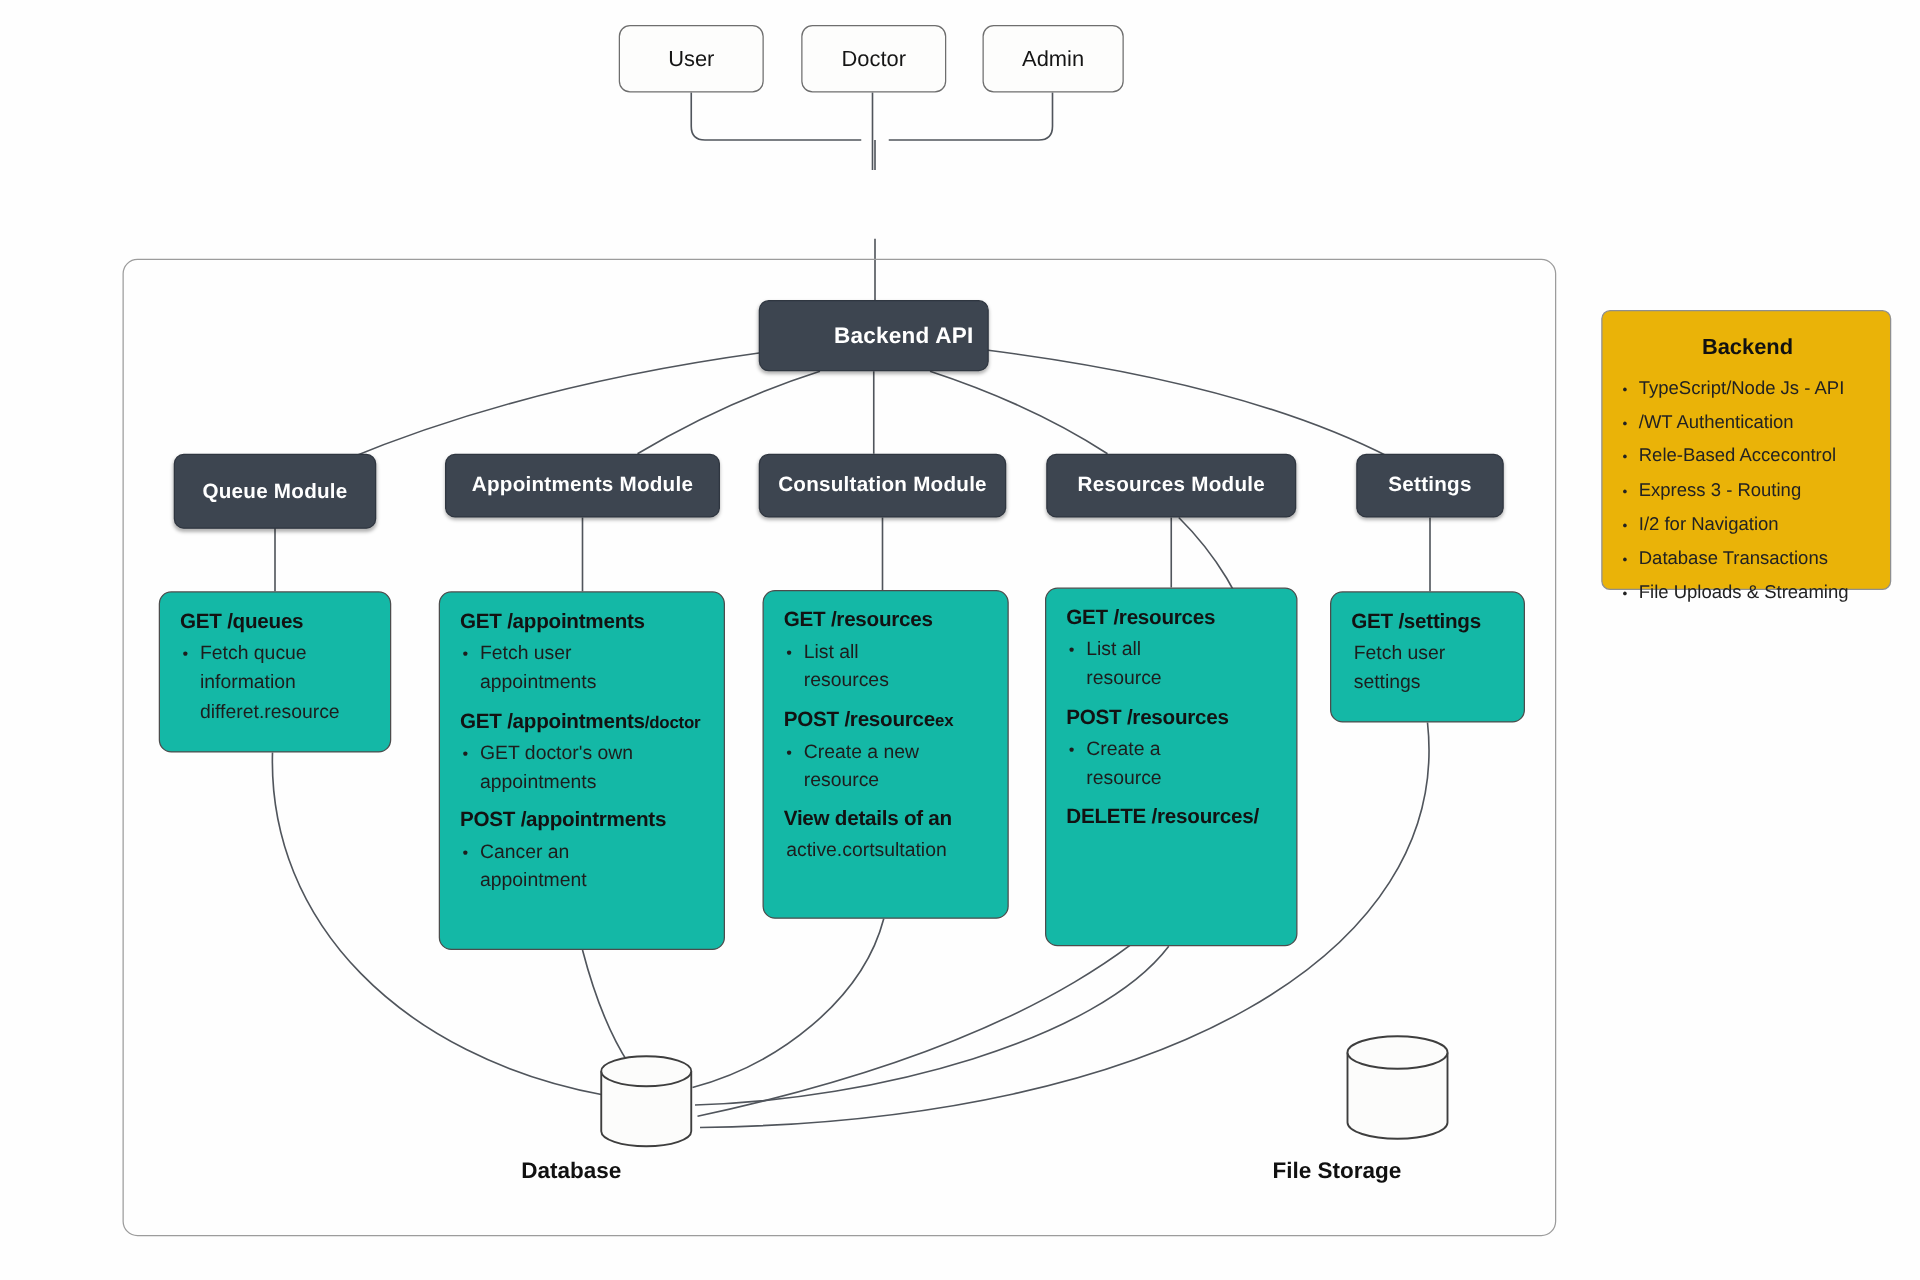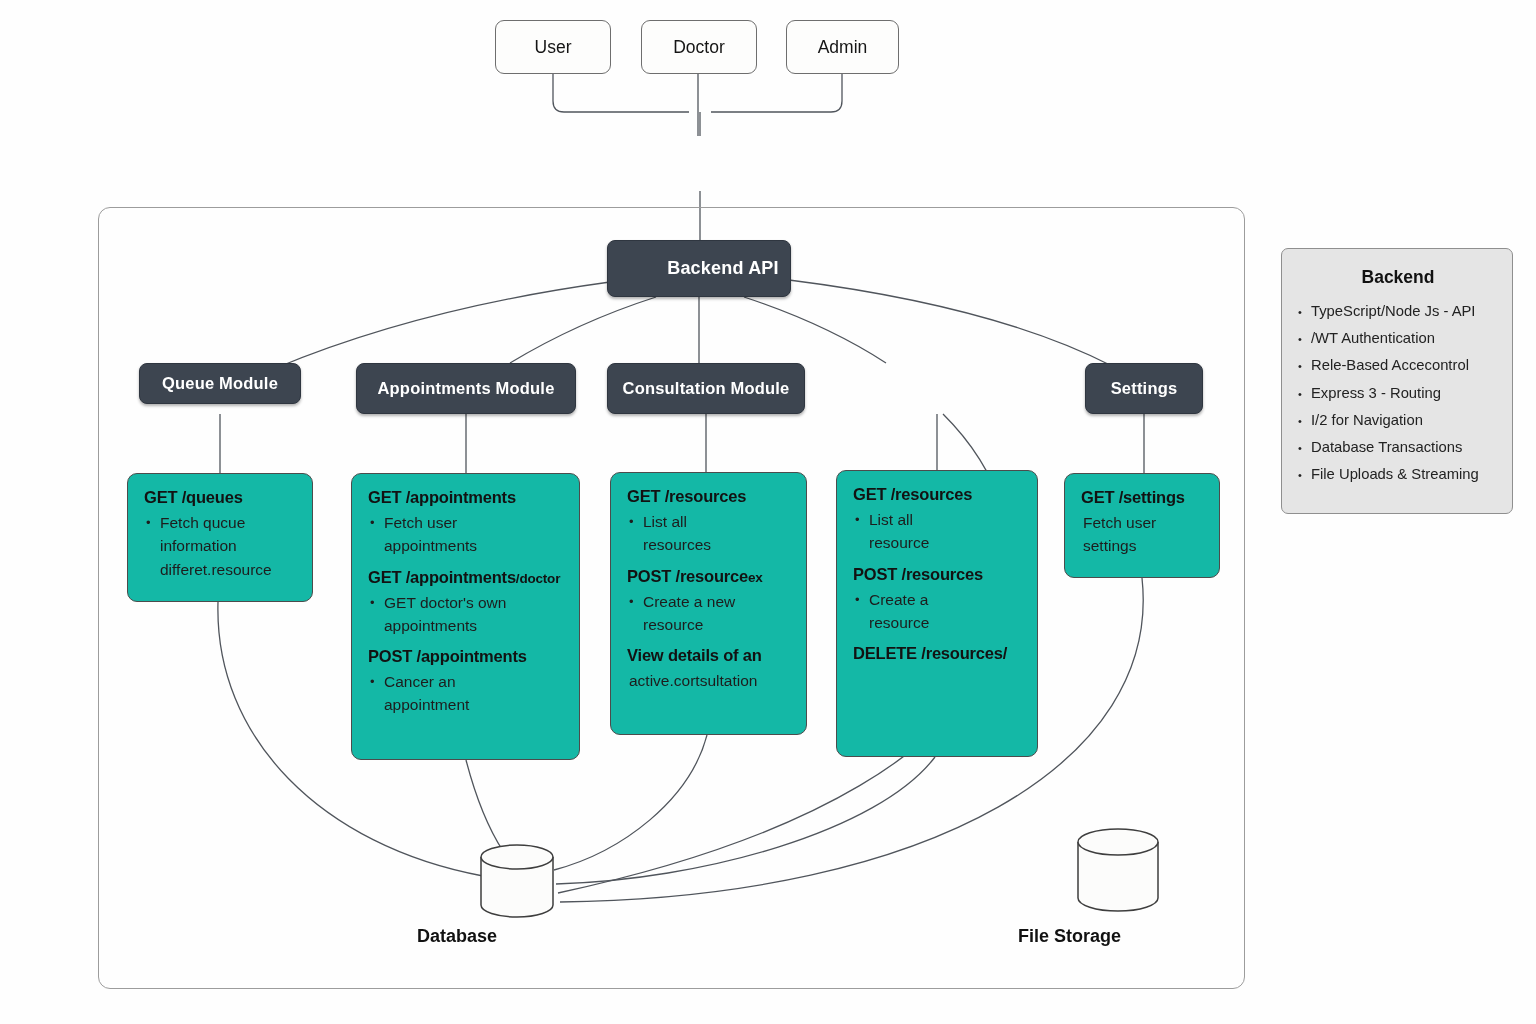--- a/index.html
+++ b/index.html
@@ -31,22 +31,22 @@
   .detail .ep .sfx{font-size:13.5px;}
   .detail .bl{display:flex;margin:2px 0 2px 2px;font-size:15.5px;line-height:1.5;color:#1d1d1d;}
   .detail .bl .dot{width:14px;flex:0 0 14px;font-size:13px;padding-top:2px;}
   .detail .bl .tx{white-space:pre-line;}
   .detail .pl{font-size:15.5px;line-height:1.5;color:#1d1d1d;white-space:pre-line;margin:2px 0 2px 2px;}
   .container-box{
     position:absolute;left:98px;top:207px;width:1145px;height:780px;
     border:1.3px solid #9c9c9c;border-radius:12px;background:transparent;
   }
   .panel{
-    position:absolute;left:1281px;top:248px;width:232px;height:266px;
-    box-sizing:border-box;background:#e5e5e5;border:1.3px solid #8f8f8f;border-radius:7px;
+    position:absolute;left:1281px;top:248px;width:232px;height:224px;
+    box-sizing:border-box;background:#eab308;border:1.3px solid #8f8f8f;border-radius:7px;
     padding:14px 14px 10px 16px;
   }
   .panel .title{text-align:center;font-weight:700;font-size:17.5px;margin:4px 0 10px 0;color:#111;}
   .panel .pbl{display:flex;font-size:14.8px;line-height:1.84;color:#222;}
   .panel .pbl .dot{width:13px;flex:0 0 13px;font-size:11px;padding-top:4px;}
   .storage-label{
     position:absolute;width:200px;font-weight:700;font-size:18px;color:#111;
   }
 </style>
 </head>
@@ -105,28 +105,31 @@
     <span>Admin</span>
   </div>
 
 
   <div class="container-box"></div>
 
   <div class="node dark api" style="left:607px;top:240px;width:184px;height:57px;">
     <span>Backend API</span>
   </div>
 
-  <div class="node dark" style="left:139px;top:363px;width:162px;height:41px;">
+  <div class="node dark" style="left:139px;top:363px;width:162px;height:60px;">
     <span>Queue Module</span>
   </div>
   <div class="node dark" style="left:356px;top:363px;width:220px;height:51px;">
     <span>Appointments Module</span>
   </div>
   <div class="node dark" style="left:607px;top:363px;width:198px;height:51px;">
     <span>Consultation Module</span>
+  </div>
+  <div class="node dark" style="left:837px;top:363px;width:200px;height:51px;">
+    <span>Resources Module</span>
   </div>
   <div class="node dark" style="left:1085px;top:363px;width:118px;height:51px;">
     <span>Settings</span>
   </div>
 
   <div class="detail" style="left:127px;top:473px;width:186px;height:129px;">
       <div class="ep">GET /queues</div>
       <div class="bl">
         <span class="dot">•</span>
         <span class="tx">Fetch qucue
@@ -140,21 +143,21 @@
         <span class="dot">•</span>
         <span class="tx">Fetch user
 appointments</span>
       </div>
       <div class="ep">GET /appointments<span class="sfx">/doctor</span></div>
       <div class="bl">
         <span class="dot">•</span>
         <span class="tx">GET doctor's own
 appointments</span>
       </div>
-      <div class="ep">POST /appointments</div>
+      <div class="ep">POST /appointrments</div>
       <div class="bl">
         <span class="dot">•</span>
         <span class="tx">Cancer an
 appointment</span>
       </div>
     </div>
   <div class="detail" style="left:610px;top:472px;width:197px;height:263px;">
       <div class="ep">GET /resources</div>
       <div class="bl">
         <span class="dot">•</span>

